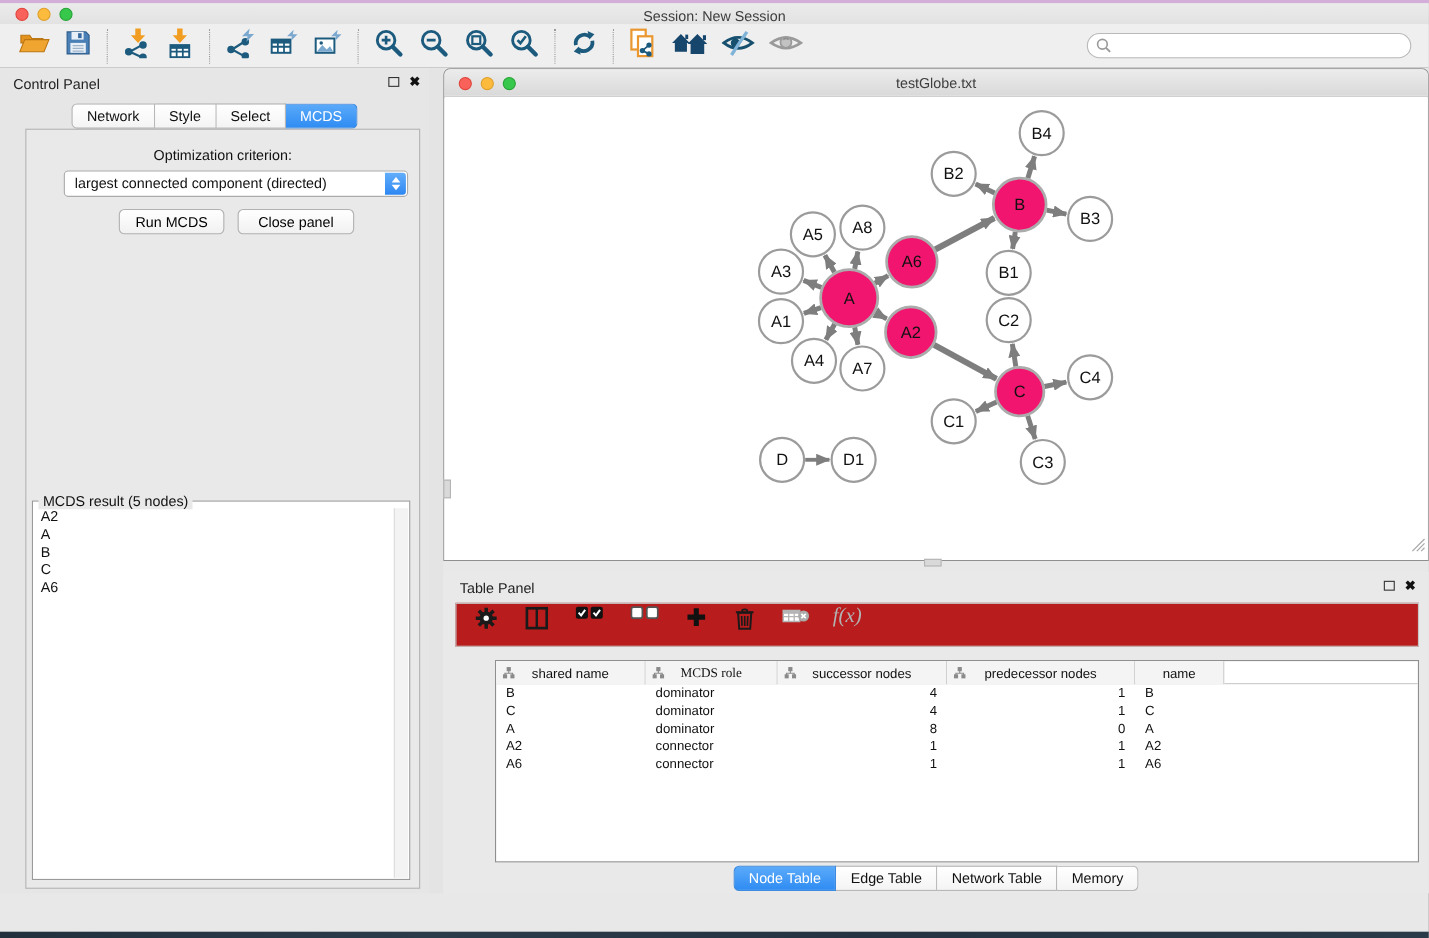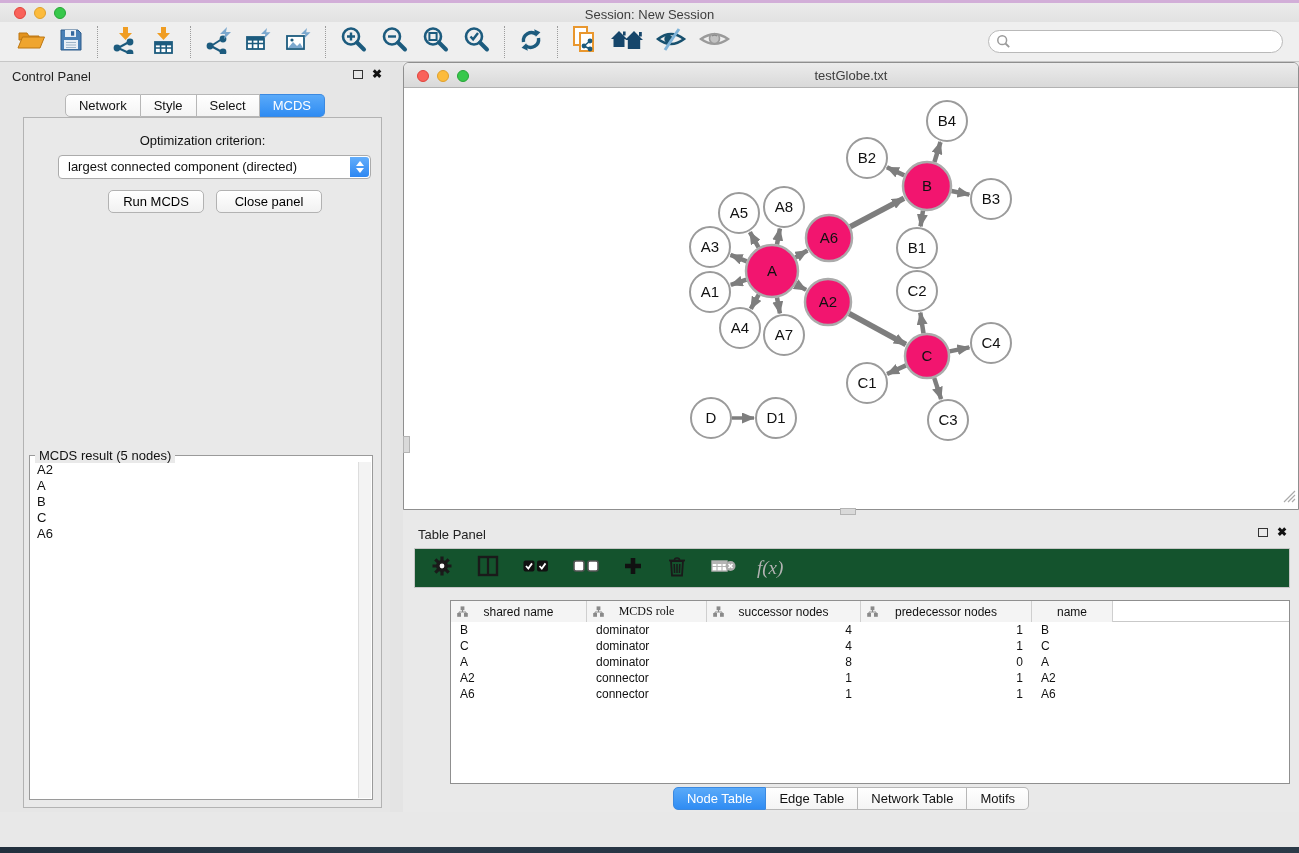--- a/index.html
+++ b/index.html
@@ -62,22 +62,22 @@
   .net-window{position:absolute;left:403px;top:0;width:896px;height:448px;border:1px solid #8f8f8f;
               border-radius:6px 6px 0 0;background:#fff;}
   .net-titlebar{position:absolute;left:0;right:0;top:0;height:25px;border-radius:5px 5px 0 0;
                 background:linear-gradient(#ececec,#d9d9d9);border-bottom:1px solid #b2b2b2;}
   .net-canvas{position:absolute;left:0;right:0;top:26px;bottom:0;background:#fff;overflow:hidden;}
   .resize-grip{position:absolute;right:2px;bottom:2px;}
   .collapse-handle{position:absolute;width:7px;height:17px;background:#d9d9d9;border:1px solid #b4b4b4;}
   .h-handle{position:absolute;width:16px;height:7px;background:#d9d9d9;border:1px solid #b4b4b4;}
   
   .table-panel{position:absolute;left:403px;top:458px;width:896px;height:292px;background:#e9e9e9;}
-  .tp-toolbar{position:absolute;left:11px;right:9px;top:28px;height:40px;background:#14532d;
-              border:1px solid #c6c6c6;display:flex;align-items:center;gap:12px;padding:0 10px;}
+  .tp-toolbar{position:absolute;left:11px;right:9px;top:28px;height:40px;background:#b91c1c;
+              border:1px solid #c6c6c6;display:flex;align-items:flex-start;gap:12px;padding:0 10px;}
   .fx-label{font-size:19px;color:#b3b3b3;font-family:"Liberation Serif",serif;font-style:italic;margin-left:2px;}
   .table-wrap{position:absolute;left:11px;right:9px;top:80px;bottom:28px;background:#fff;border:1px solid #8f8f8f;overflow:hidden;margin-left:36px;}
   .thead{display:flex;border-bottom:1px solid #c9c9c9;height:21px;}
   .th{position:relative;display:flex;align-items:center;justify-content:center;font-size:12px;color:#111;
       background:#f4f4f4;border-right:1px solid #cfcfcf;height:21px;}
   .shared-ic{position:absolute;left:6px;top:5px;}
   .tr{display:flex;height:16px;align-items:center;}
   .td{font-size:12px;padding:0 9px;white-space:nowrap;overflow:hidden;}
   .tp-tabs{position:absolute;left:0;right:0;top:267px;display:flex;justify-content:center;}
   
@@ -571,20 +571,20 @@
               <div class="td" style="width: 154px; text-align: right;">1</div>
               <div class="td" style="width: 171px; text-align: right;">1</div>
               <div class="td" style="width: 81px; text-align: left;">A6</div>
             </div>
           </div>
       </div>
       <div class="tp-tabs seg">
           <div class="tab active">Node Table</div>
           <div class="tab">Edge Table</div>
           <div class="tab">Network Table</div>
-          <div class="tab">Motifs</div>
+          <div class="tab">Memory</div>
         </div>
     </div>
   </div>
 
   <div class="wallpaper"></div>
 
 </div>
 
 </body></html>

